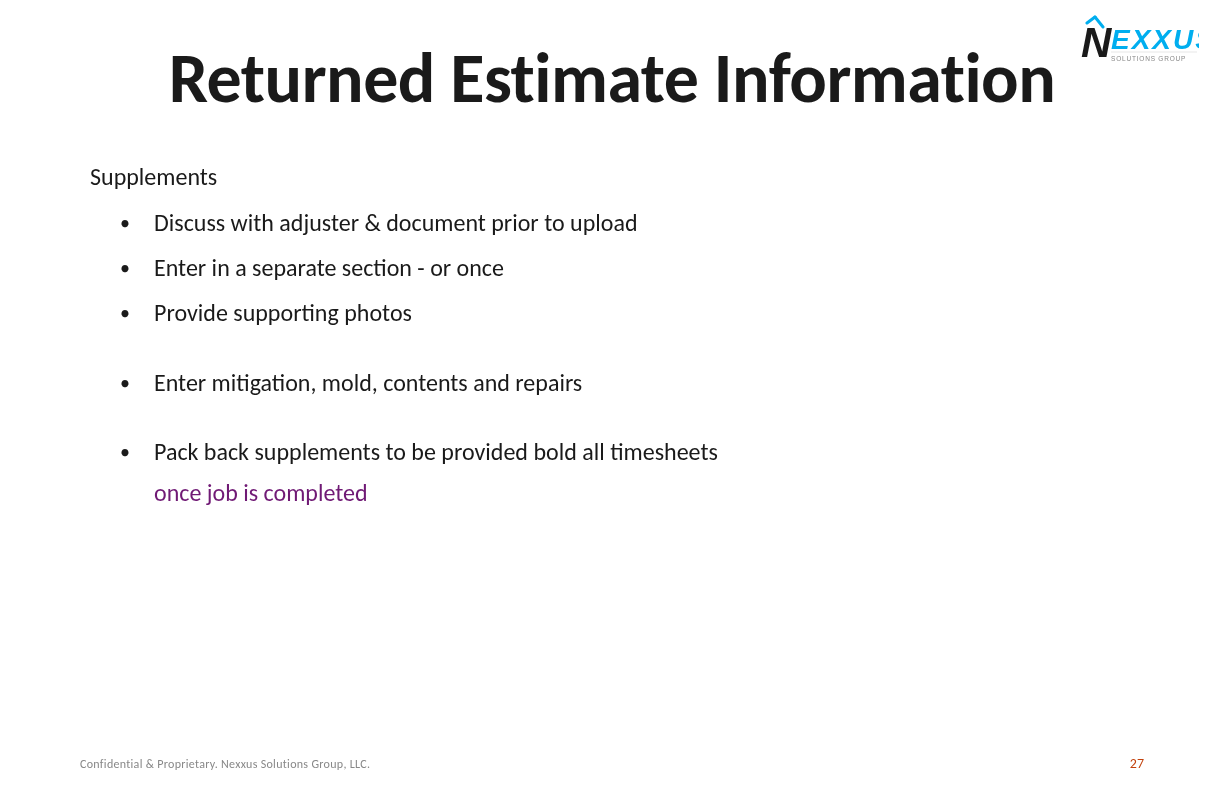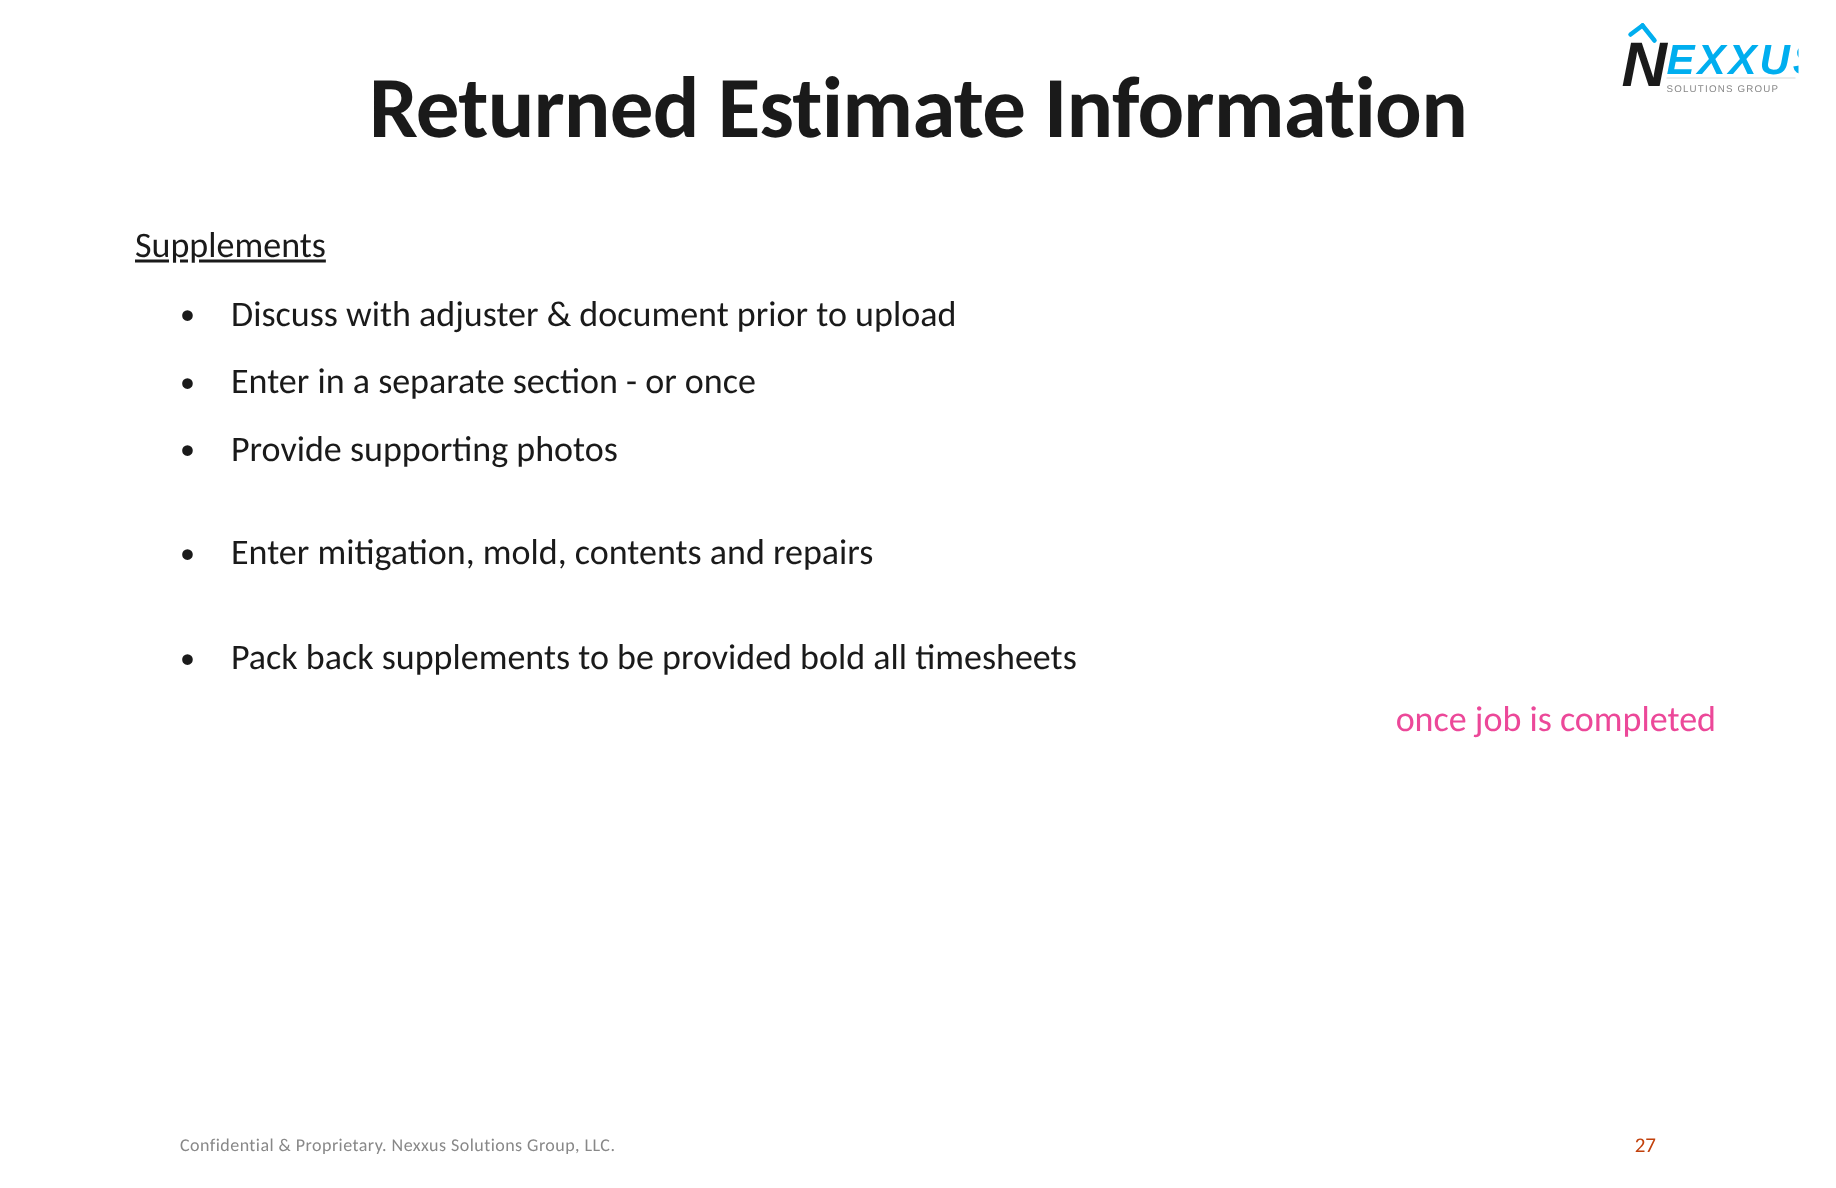--- a/index.html
+++ b/index.html
@@ -20,42 +20,41 @@
     .slide-container {
       width: 1224px;
       height: 792px;
       background: #ffffff;
       position: relative;
       padding: 30px 80px 40px 80px;
     }
 
     
     .page-title {
-      font-size: 58px;
+      font-size: 70px;
       font-weight: 900;
       color: #1a1a1a;
       text-align: center;
       margin-top: 10px;
       margin-bottom: 45px;
       letter-spacing: -0.5px;
       line-height: 1.1;
     }
 
     
     .content {
       padding-left: 10px;
     }
 
     .section-heading {
       font-size: 24px;
       font-weight: 400;
       color: #1a1a1a;
       margin-bottom: 16px;
       margin-top: 12px;
-      text-decoration: underline;
     }
 
     .bullet-list {
       list-style: none;
       padding-left: 30px;
       margin-bottom: 8px;
     }
 
     .bullet-list li {
       font-size: 24px;
@@ -79,38 +78,37 @@
       flex: 1;
     }
 
     .section-gap {
       margin-bottom: 38px;
     }
 
     .continuation-text {
       font-size: 24px;
       font-weight: 400;
-      color: #ec4899;
+      color: #701a75;
       padding-left: 64px;
       margin-top: -4px;
       margin-bottom: 8px;
       line-height: 1.3;
-      text-align: right;
     }
 
     
     .footer {
       position: absolute;
       bottom: 20px;
       left: 0;
       right: 0;
       display: flex;
       justify-content: space-between;
       align-items: center;
-      padding: 0 120px;
+      padding: 0 80px;
     }
 
     .footer-text {
       font-size: 12px;
       color: #888;
       letter-spacing: 0.3px;
     }
 
     .footer-page {
       font-size: 14px;

